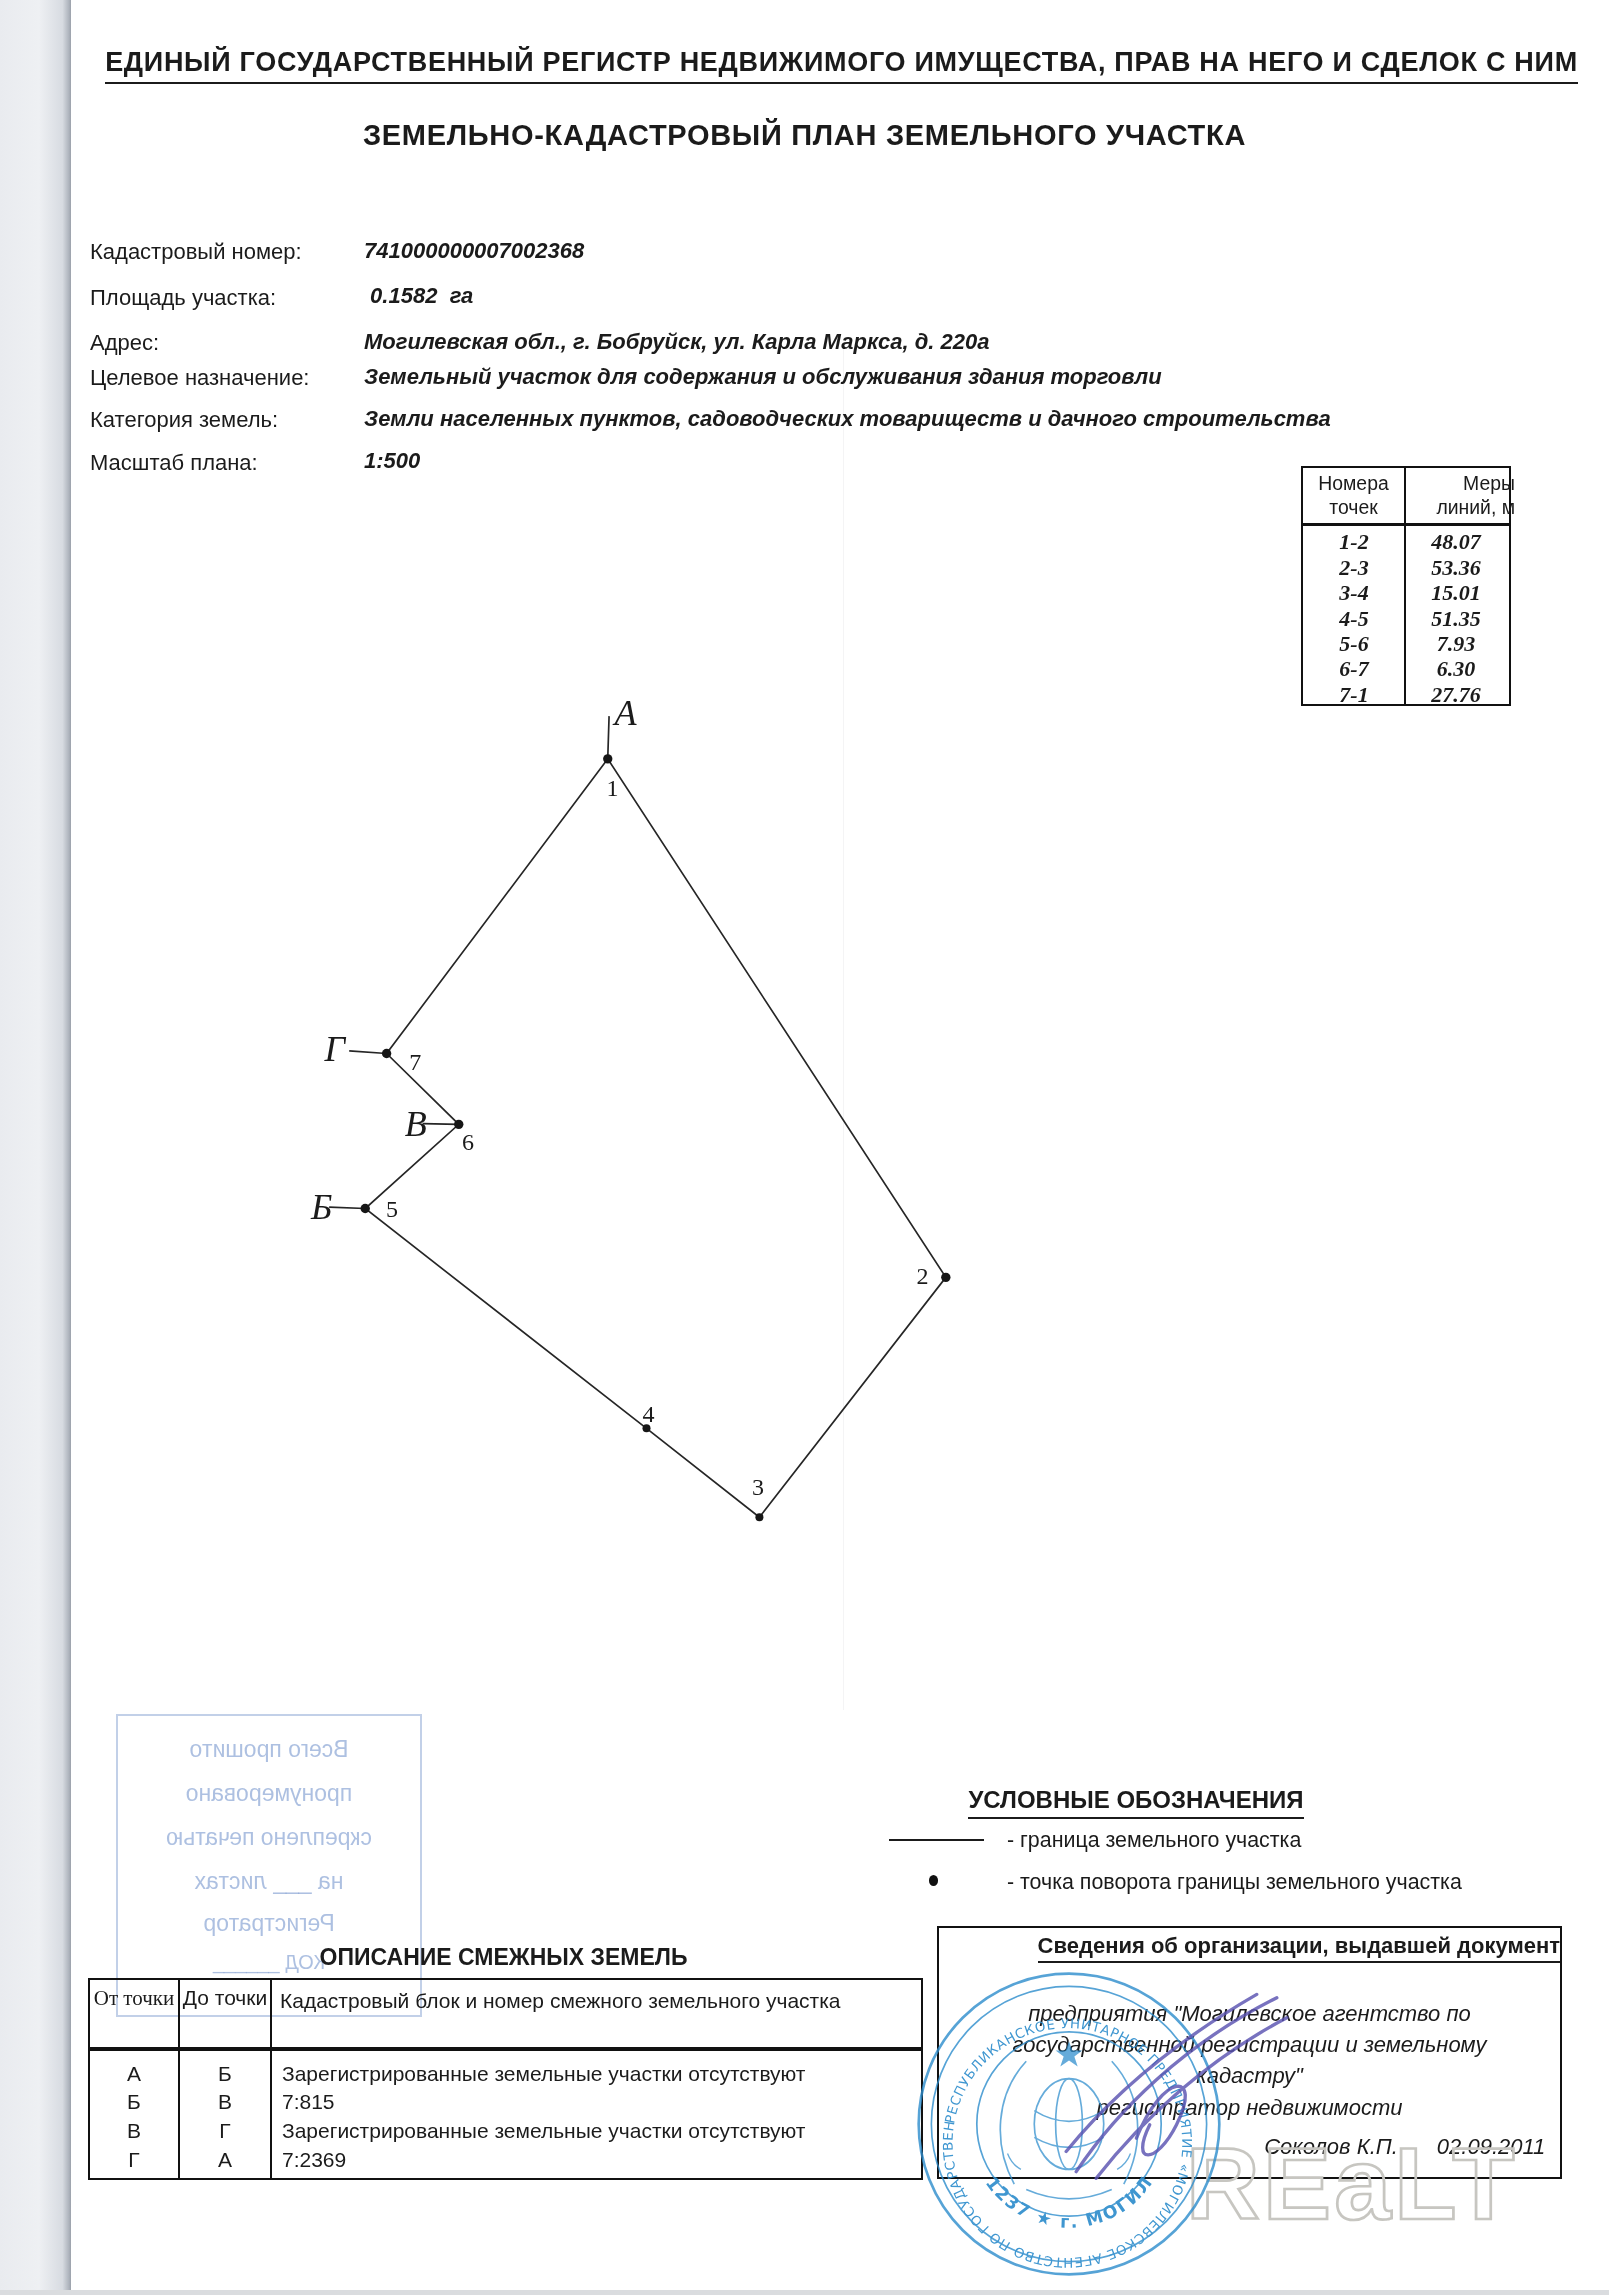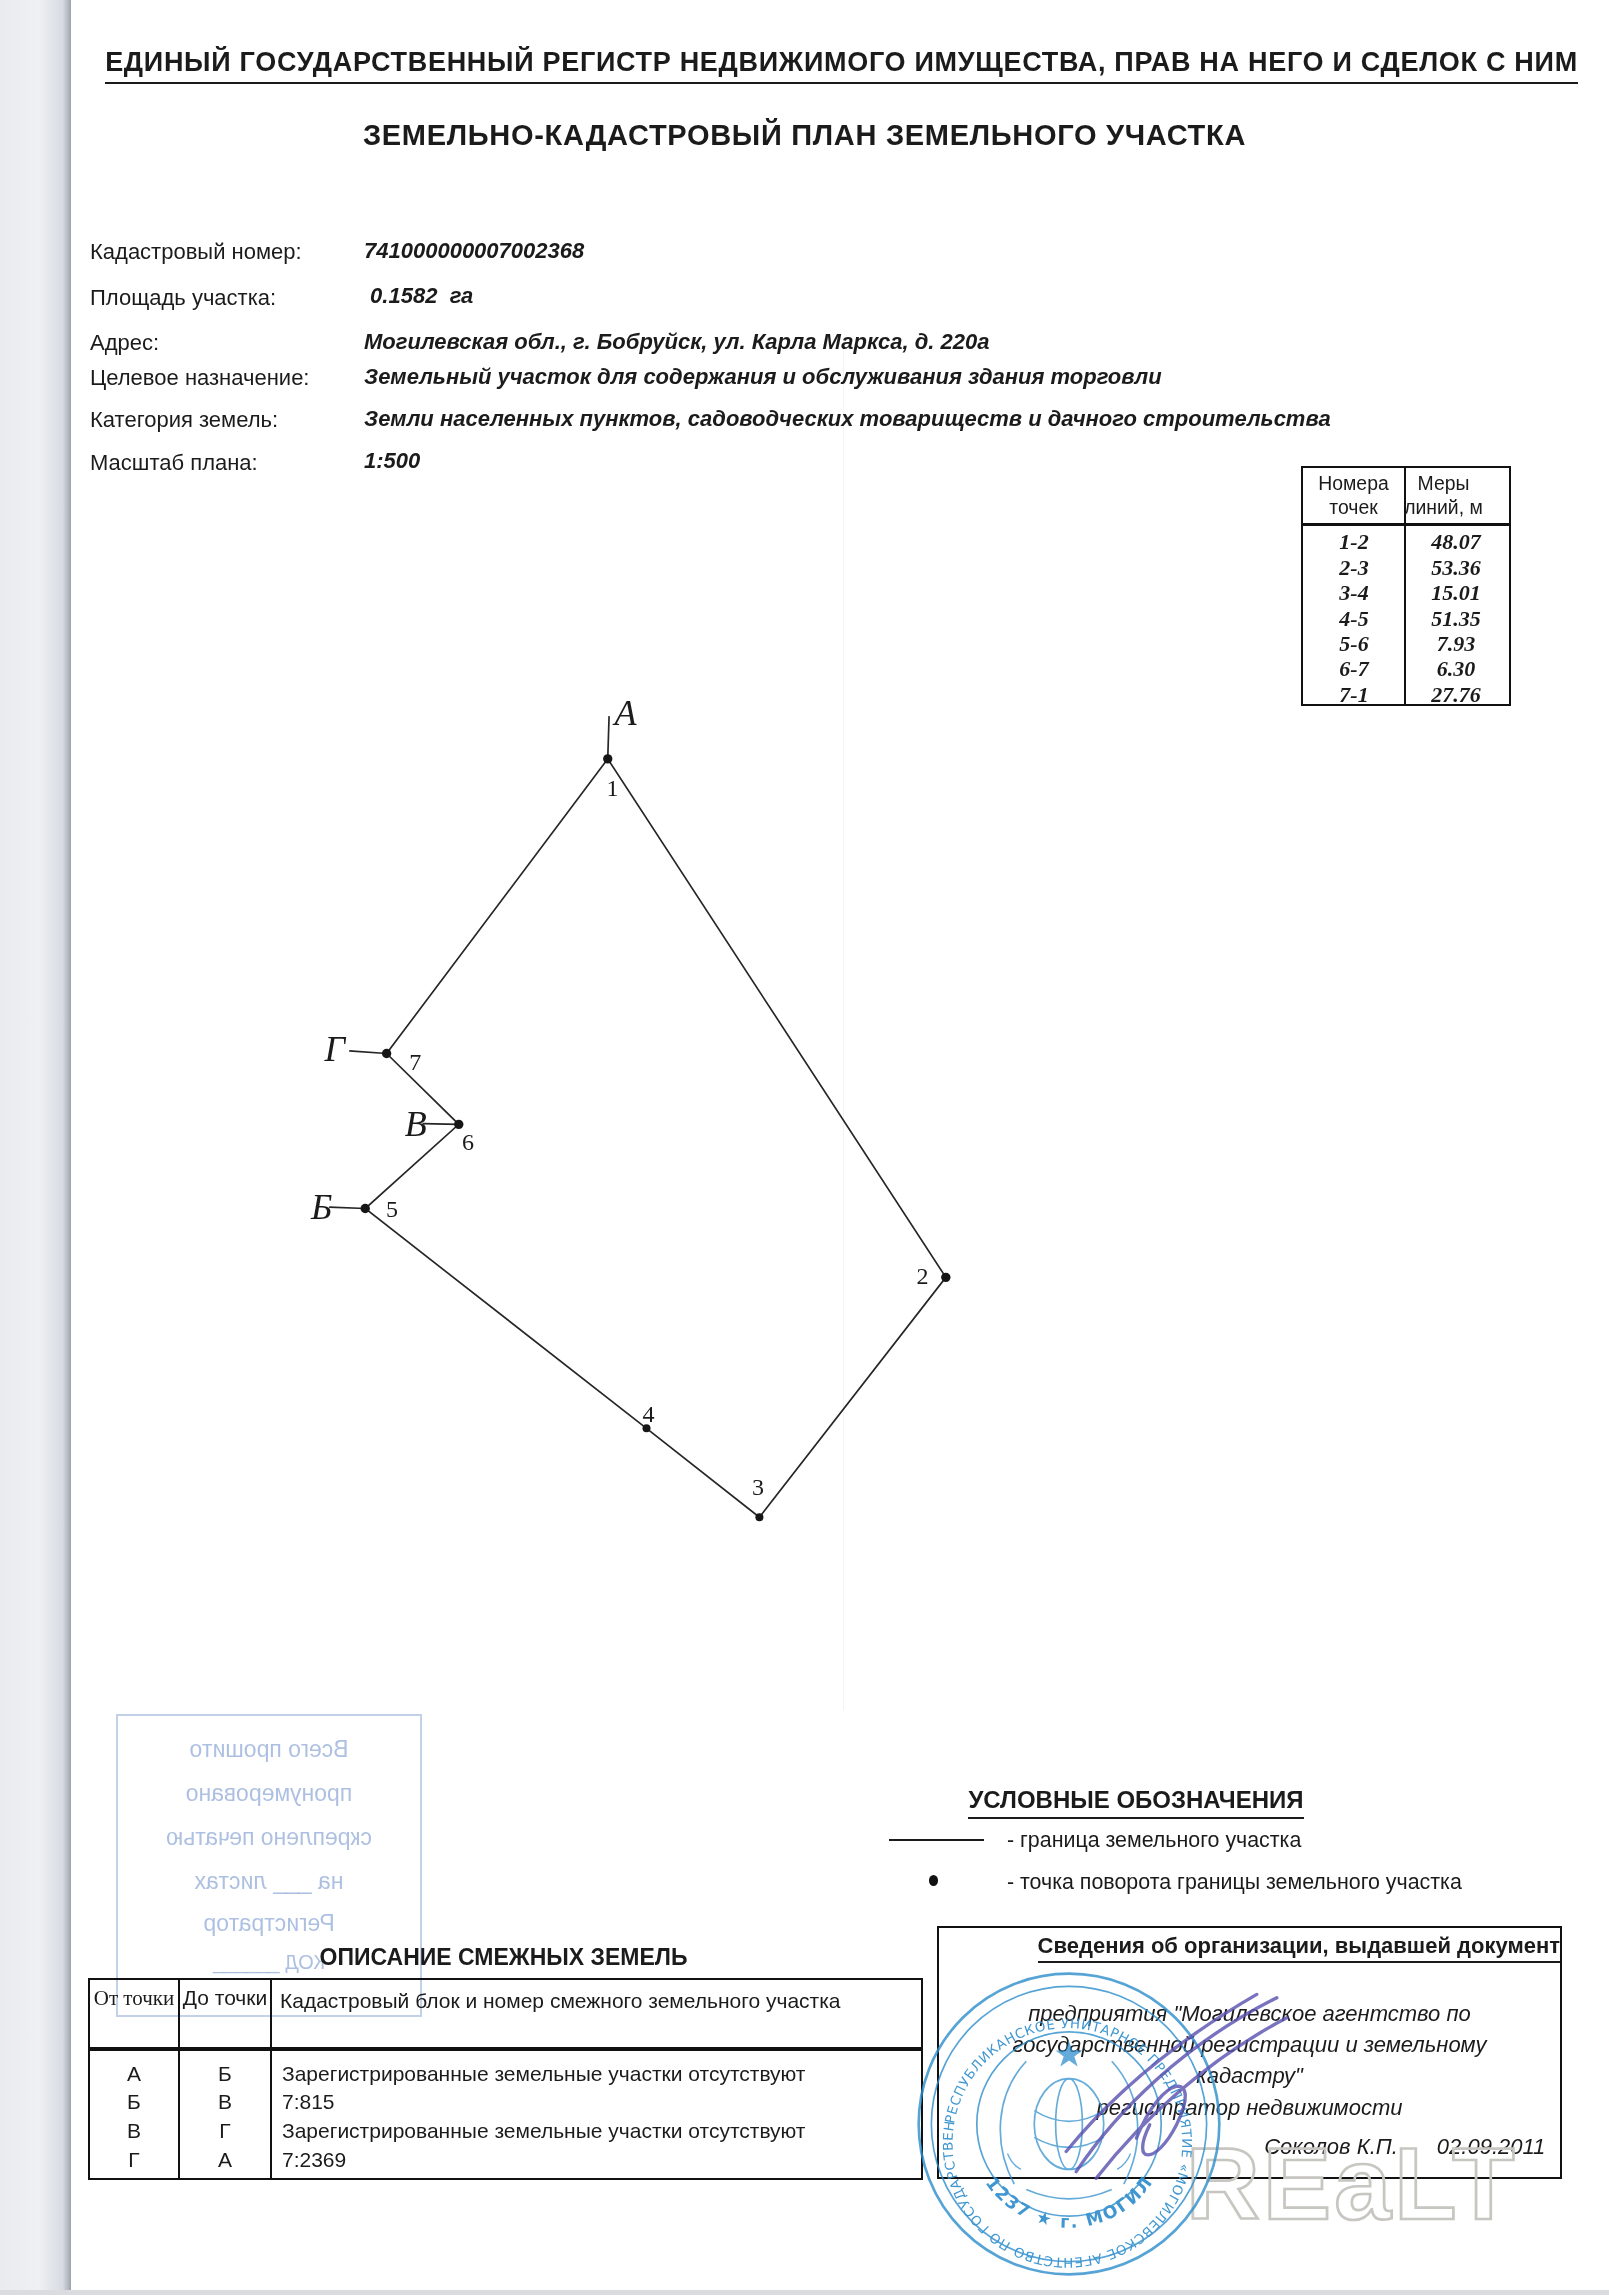--- a/index.html
+++ b/index.html
@@ -23,21 +23,21 @@
 
   .field-label{position:absolute;left:90px;font-size:22px;}
   .field-value{position:absolute;left:364px;font-size:22px;font-weight:bold;font-style:italic;white-space:pre;}
 
   
   .lines-table{position:absolute;left:1301px;top:466px;width:206px;height:236px;border:2px solid #111;background:rgba(255,255,255,0.35);}
   .lt-divider{position:absolute;left:101px;top:0;bottom:0;width:2px;background:#111;}
   .lt-headsep{position:absolute;left:0;top:55px;width:100%;height:3.3px;background:#111;}
   .lt-head{position:absolute;top:2.7px;font-size:19.4px;text-align:center;line-height:1.25;}
   .lt-head.c1{left:0;width:101px;}
-  .lt-head.c2{left:90px;width:101px;}
+  .lt-head.c2{left:111px;width:101px;text-align:right;}
   .lt-row{position:absolute;left:0;width:100%;height:25.4px;display:flex;}
   .lt-row .c1{width:102px;text-align:center;}
   .lt-row .c2{width:102px;text-align:center;}
   .lt-row span{font-family:"Liberation Serif", serif;font-size:22px;font-weight:bold;font-style:italic;}
 
   
   .plan-svg{position:absolute;left:287px;top:668px;}
   .plan-line{fill:none;stroke:#262626;stroke-width:2.5;}
   .plan-dot{fill:#161616;}
   .plan-num{font-family:"Liberation Serif", serif;font-size:36px;fill:#1b1b1b;}

